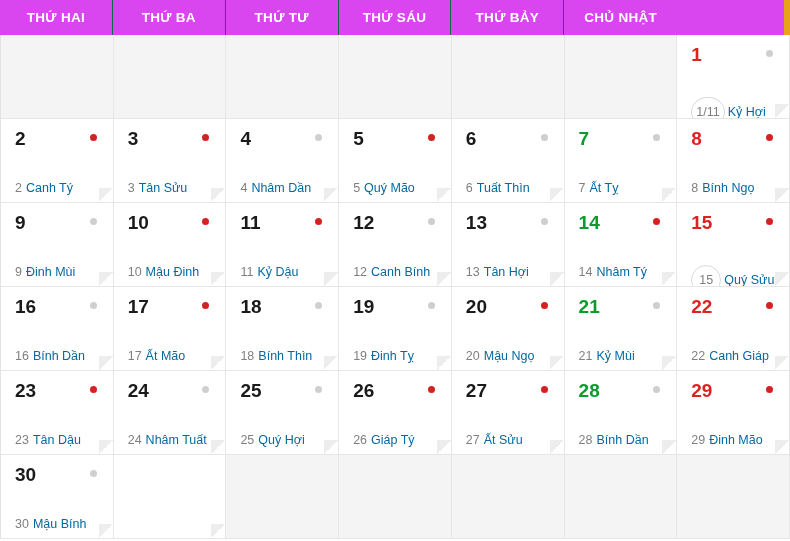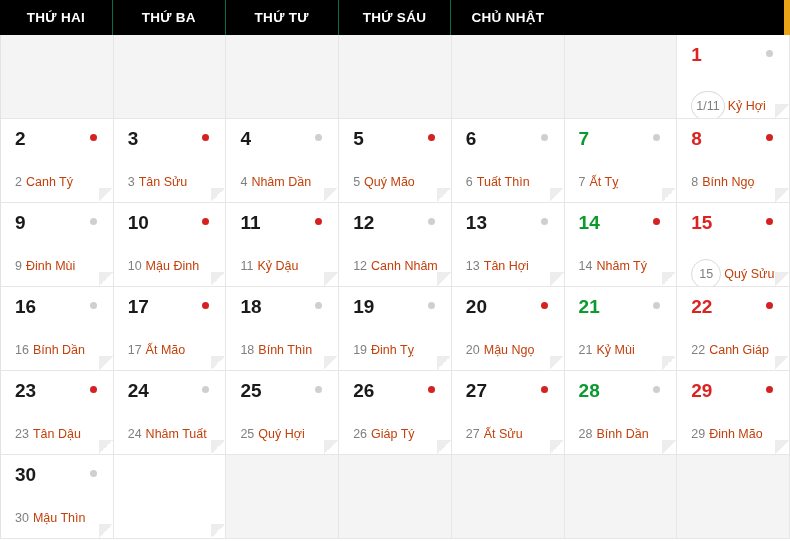--- a/index.html
+++ b/index.html
@@ -14,21 +14,21 @@
     width: 790px;
     height: 541px;
     position: relative;
     background: #ffffff;
   }
   
   .weekday-header {
     display: grid;
     grid-template-columns: repeat(7, 1fr);
     height: 35px;
-    background: #000000;
+    background: #d946ef;
     position: relative;
   }
   .weekday-header::after {
     content: "";
     position: absolute;
     top: 0; right: 0;
     width: 6px; height: 35px;
     background: #e8a317;
   }
   .weekday-cell {
@@ -91,52 +91,53 @@
     width: 7px; height: 7px;
     border-radius: 50%;
     background: #cfcfcf;
     margin-top: 5px;
     margin-right: 2px;
     flex: none;
   }
   .dot.red { background: #d42222; }
 
   .lunar-row {
-    margin-top: 20px;
+    margin-top: 26px;
     display: flex;
     align-items: center;
     font-size: 12.5px;
     color: #808080;
     white-space: nowrap;
   }
   .lunar-num { margin-right: 4px; }
   .lunar-num.circled {
     display: inline-flex;
     align-items: center;
     justify-content: center;
     min-width: 30px;
     height: 30px;
     padding: 0 4px;
     border: 1px solid #dadada;
     border-radius: 50%;
     margin-right: 3px;
     background: #ffffff;
   }
-  .lunar-name { color: #c2410c; }
+  .lunar-name { color: #0369a1; }
 </style>
 </head>
 <body>
 
 <div id="calendar">
 
   <div class="weekday-header" id="weekday-header">
       <div class="weekday-cell">THỨ HAI</div>
       <div class="weekday-cell">THỨ BA</div>
       <div class="weekday-cell">THỨ TƯ</div>
       <div class="weekday-cell">THỨ SÁU</div>
+      <div class="weekday-cell">THỨ BẢY</div>
       <div class="weekday-cell">CHỦ NHẬT</div>
     </div>
 
   <div class="weeks" id="weeks-container">
       <div class="week-row">
         <div class="day-cell empty"></div>
         <div class="day-cell empty"></div>
         <div class="day-cell empty"></div>
         <div class="day-cell empty"></div>
         <div class="day-cell empty"></div>
@@ -255,21 +256,21 @@
             <span class="lunar-name">Kỷ Dậu</span>
           </div>
         </div>
         <div class="day-cell">
           <div class="solar-row">
             <div class="solar">12</div>
             <span class="dot"></span>
           </div>
           <div class="lunar-row">
             <span class="lunar-num">12</span>
-            <span class="lunar-name">Canh Nhâm</span>
+            <span class="lunar-name">Canh Bính</span>
           </div>
         </div>
         <div class="day-cell">
           <div class="solar-row">
             <div class="solar">13</div>
             <span class="dot"></span>
           </div>
           <div class="lunar-row">
             <span class="lunar-num">13</span>
             <span class="lunar-name">Tân Hợi</span>
@@ -441,21 +442,21 @@
         </div>
       </div>
       <div class="week-row">
         <div class="day-cell">
           <div class="solar-row">
             <div class="solar">30</div>
             <span class="dot"></span>
           </div>
           <div class="lunar-row">
             <span class="lunar-num">30</span>
-            <span class="lunar-name">Mậu Thìn</span>
+            <span class="lunar-name">Mậu Bính</span>
           </div>
         </div>
         <div class="day-cell">
         </div>
         <div class="day-cell empty"></div>
         <div class="day-cell empty"></div>
         <div class="day-cell empty"></div>
         <div class="day-cell empty"></div>
         <div class="day-cell empty"></div>
       </div>

